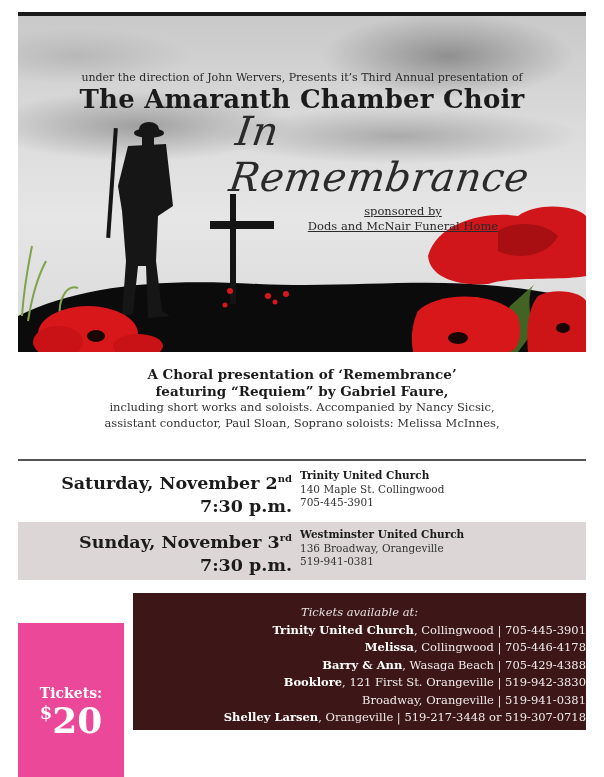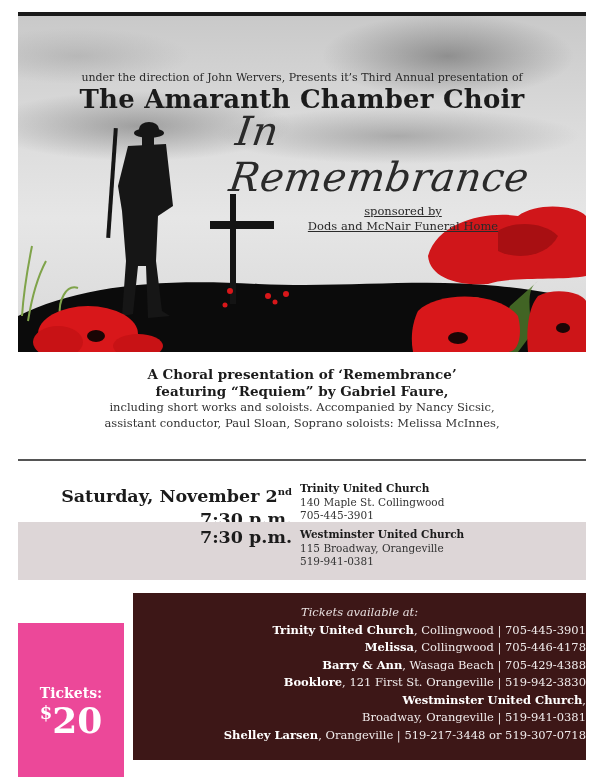--- a/index.html
+++ b/index.html
@@ -27,34 +27,34 @@
   .sponsor { position: absolute; left: 265px; top: 188px; width: 240px; text-align: center;
     font-family: "DejaVu Serif", serif; font-size: 11.5px; color: #2a2a2a; line-height: 15px; text-decoration: underline; }
 
   .description { position: absolute; left: 18px; top: 366px; width: 568px; text-align: center; }
   .description .headline { font-family: "DejaVu Serif", serif; font-weight: bold; font-size: 13.5px; color: #1b1b1b; line-height: 17px; }
   .description .body { font-family: "DejaVu Serif", serif; font-size: 11.5px; color: #333; line-height: 15.5px; }
 
   .divider { position: absolute; left: 18px; top: 459px; width: 568px; height: 2px; background: #555; }
 
   .event-row { position: absolute; left: 18px; width: 568px; height: 58px; }
-  .event-row.sat { top: 476px; background: #ffffff; }
+  .event-row.sat { top: 463px; background: #ffffff; }
   .event-row.sun { top: 522px; background: #ddd6d7; height: 58px; }
   .event-date { position: absolute; right: 294px; top: 4px; text-align: right;
     font-family: "DejaVu Serif", serif; font-weight: bold; font-size: 17.5px; color: #1b1b1b; line-height: 23px; white-space: nowrap; }
   .event-date sup { font-size: 10px; vertical-align: 7px; }
   .venue { position: absolute; left: 282px; top: 6px; font-family: "DejaVu Serif", serif; font-size: 10.5px; color: #333; line-height: 13.5px; }
   .venue .venue-name { font-weight: bold; color: #1b1b1b; }
 
   .price-box { position: absolute; left: 18px; top: 593px; width: 106px; height: 167px; background: #ec4899; color: #fff; text-align: center; margin-top: 30px; }
   .price-label { position: absolute; top: 62px; width: 100%; font-family: "DejaVu Serif", serif; font-weight: bold; font-size: 14px; }
   .price-amount { position: absolute; top: 76px; width: 100%; font-family: "DejaVu Serif", serif; font-weight: bold; font-size: 36px; }
   .price-amount .dollar { font-size: 18px; vertical-align: 14px; }
 
-  .outlets-box { position: absolute; left: 133px; top: 593px; width: 453px; height: 167px; background: #3d1717; color: #f1ecec; text-align: center; padding-top: 11px; }
+  .outlets-box { position: absolute; left: 133px; top: 593px; width: 453px; height: 137px; background: #3d1717; color: #f1ecec; text-align: center; padding-top: 11px; }
   .outlets-heading { font-family: "DejaVu Serif", serif; font-style: italic; font-size: 11.5px; line-height: 17.5px; color: #e8e0e0; }
   .outlet { font-family: "DejaVu Serif", serif; font-size: 11.5px; line-height: 17.5px; white-space: nowrap; text-align: right; }
   .outlet b { font-weight: bold; color: #fff; }
 </style>
 </head>
 <body>
 
 <div class="top-rule"></div>
 
 <div class="hero">
@@ -133,36 +133,36 @@
   </div>
   <div class="venue">
     <div class="venue-name">Trinity United Church</div>
     <div>140 Maple St. Collingwood</div>
     <div>705-445-3901</div>
   </div>
 </div>
 
 <div class="event-row sun">
   <div class="event-date">
+    <div><span>Sunday, November 3</span><sup>rd</sup></div>
     <div>7:30 p.m.</div>
   </div>
   <div class="venue">
     <div class="venue-name">Westminster United Church</div>
-    <div>115 Broadway, Orangeville</div>
+    <div>136 Broadway, Orangeville</div>
     <div>519-941-0381</div>
   </div>
 </div>
 
 <div class="price-box">
   <div class="price-label">Tickets:</div>
   <div class="price-amount"><span class="dollar">$</span><span>20</span></div>
 </div>
 
 <div class="outlets-box">
   <div class="outlets-heading">Tickets available at:</div>
   <div class="outlet"><b>Trinity United Church</b><span>, Collingwood  | 705-445-3901</span></div>
   <div class="outlet"><b>Melissa</b><span>, Collingwood  | 705-446-4178</span></div>
   <div class="outlet"><b>Barry &amp; Ann</b><span>, Wasaga Beach  | 705-429-4388</span></div>
   <div class="outlet"><b>Booklore</b><span>, 121 First St. Orangeville  | 519-942-3830</span></div>
-  <div class="outlet"><b>Westminster United Church</b><span>,</span></div>
   <div class="outlet"><b></b><span>Broadway, Orangeville  | 519-941-0381</span></div>
   <div class="outlet"><b>Shelley Larsen</b><span>, Orangeville | 519-217-3448 or 519-307-0718</span></div>
 </div>
 
 </body></html>

